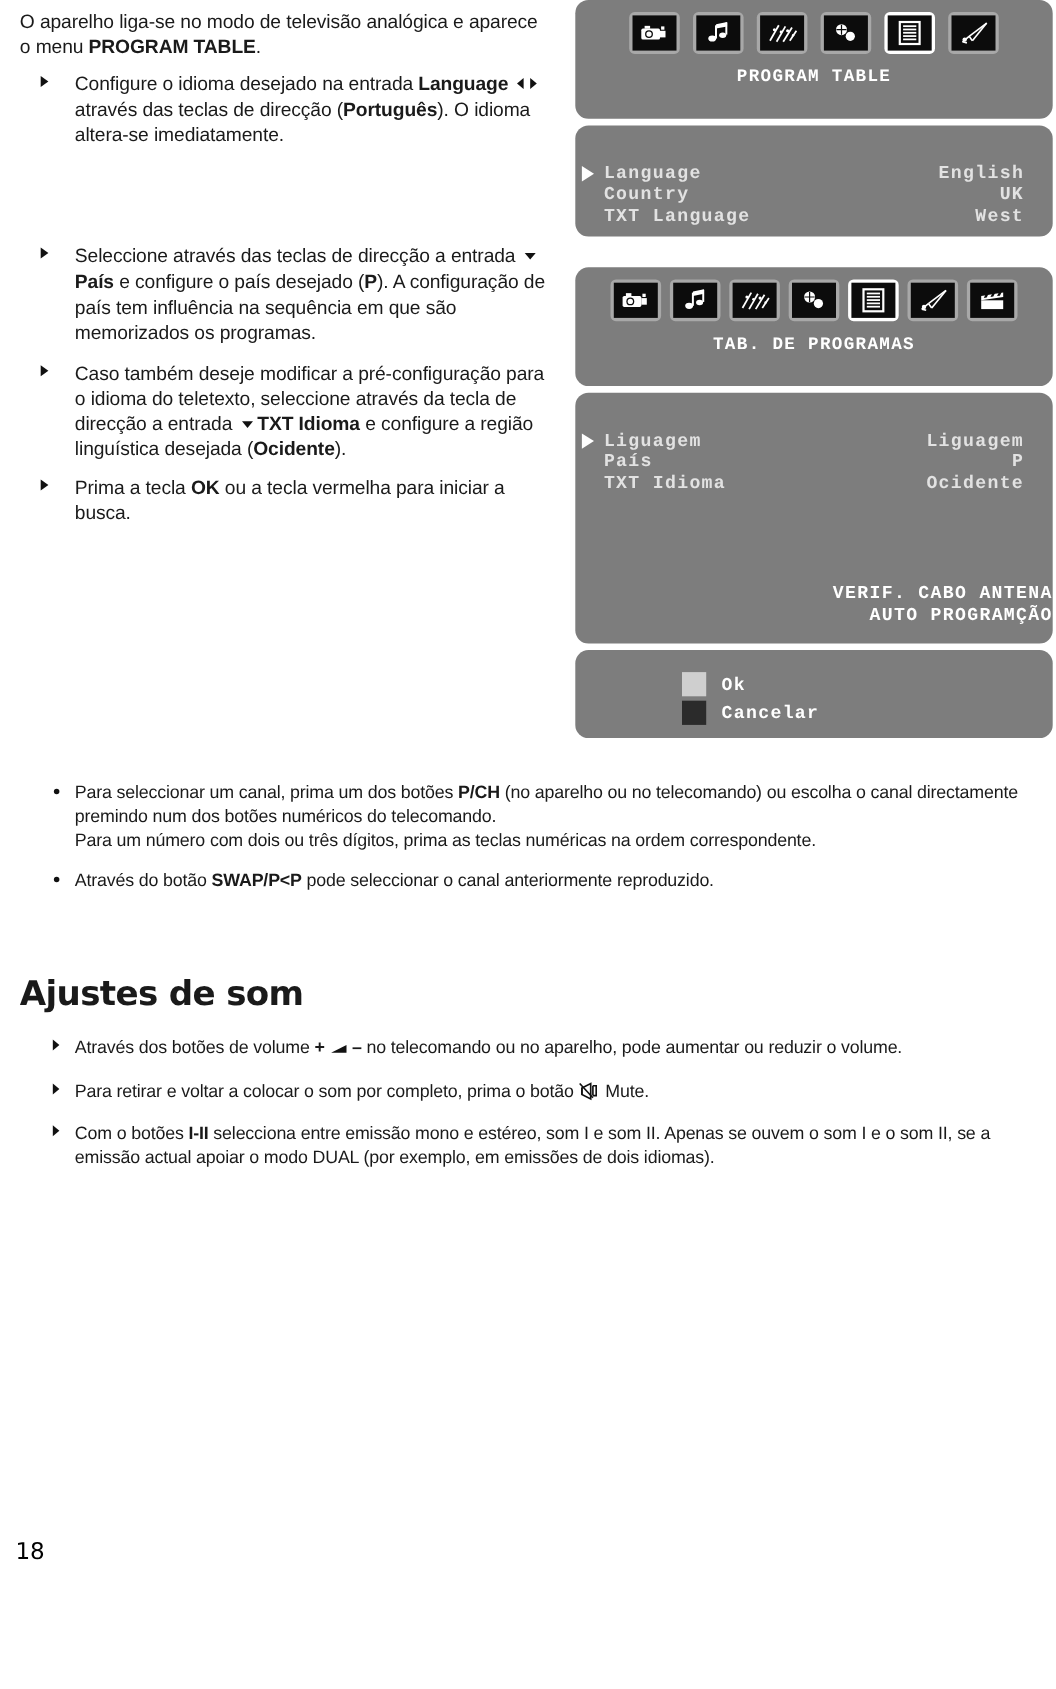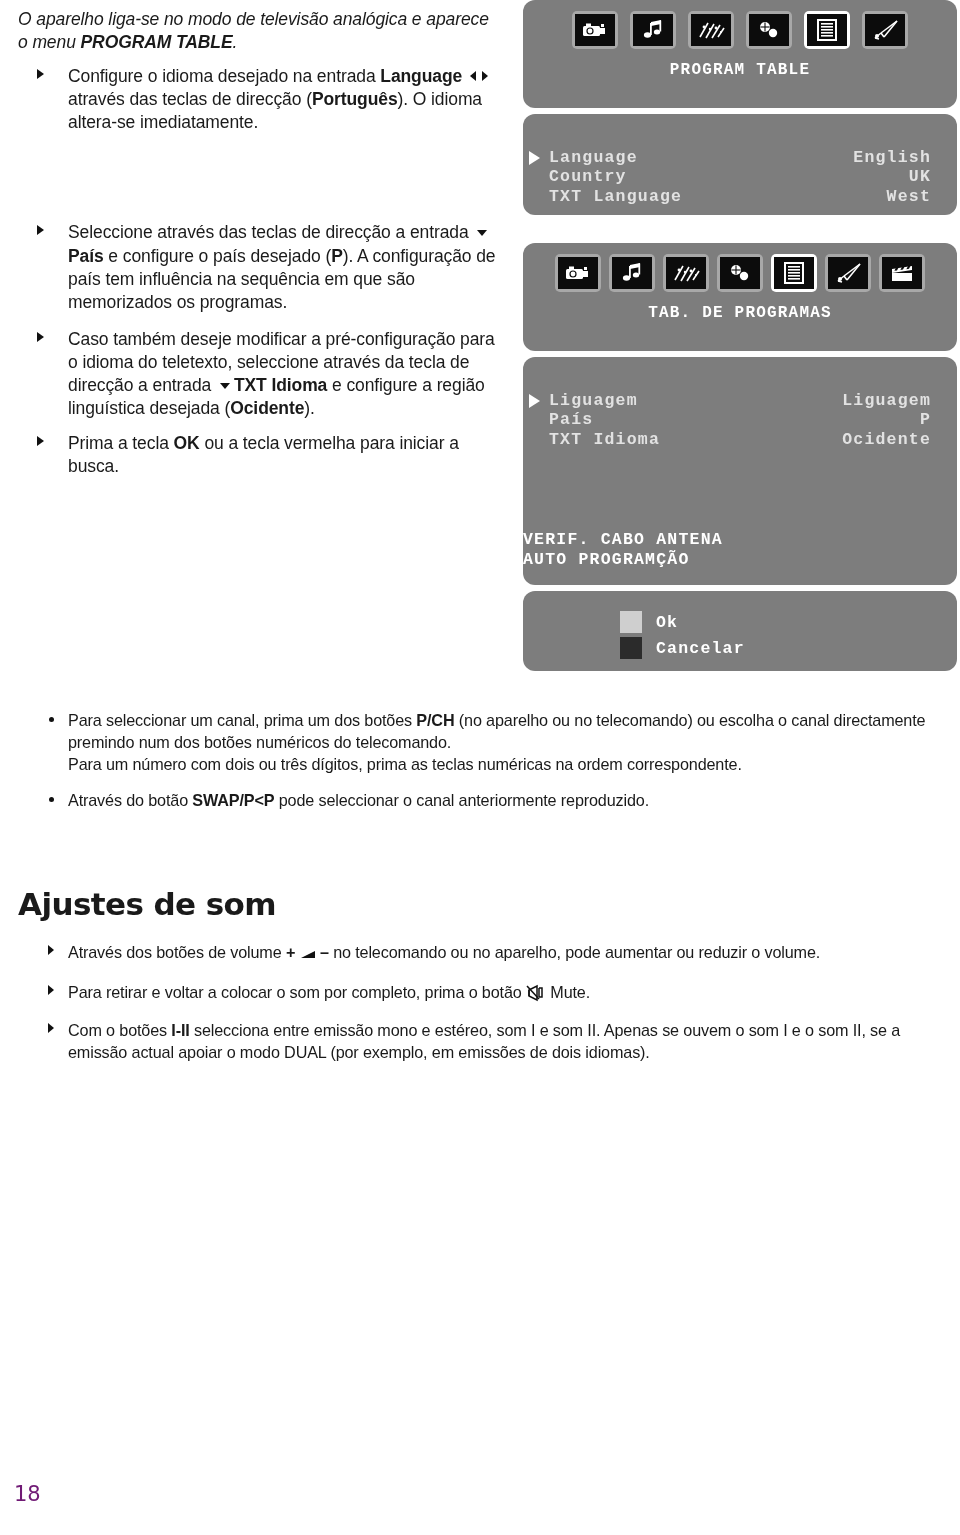--- a/index.html
+++ b/index.html
@@ -21,21 +21,20 @@
     position: absolute;
     left: 18px;
     top: 0px;
     width: 480px;
   }
   .intro-para {
     font-size: 17.5px;
     line-height: 1.32;
     margin: 8px 0 0 0;
     letter-spacing: -0.1px;
-    font-style: italic;
   }
   .bullet-list { margin: 0; padding: 0; }
   .bullet-item {
     position: relative;
     padding-left: 50px;
     font-size: 17.5px;
     line-height: 1.32;
     margin-top: 9px;
     letter-spacing: -0.1px;
   }
@@ -127,21 +126,21 @@
   .osd-row .cursor {
     position: absolute;
     left: -20px;
     top: 3px;
     width: 0; height: 0;
     border-left: 11px solid #ffffff;
     border-top: 7px solid transparent;
     border-bottom: 7px solid transparent;
   }
   .osd-center-msg {
-    text-align: left;
+    text-align: right;
     color: #ffffff;
     font-family: "Liberation Mono", "DejaVu Sans Mono", monospace;
     font-size: 16.5px;
     letter-spacing: 1.2px;
     line-height: 1.2;
     font-weight: bold;
   }
   .osd-buttons { padding: 16px 0 16px 0; }
   .osd-btn-row {
     display: flex;
@@ -195,24 +194,24 @@
     border-left: 6.5px solid #111;
     border-top: 5px solid transparent;
     border-bottom: 5px solid transparent;
   }
   .inline-ico { display:inline-block; vertical-align: -2px; }
 
   
   .page-num {
     position: absolute;
     left: 14px;
-    top: 1482px;
+    top: 1398px;
     font-size: 21px;
     font-family: "DejaVu Sans", sans-serif;
-    color: #701a75;
+    color: #000000;
   }
 </style>
 </head>
 <body>
 
 <div class="left-col">
 
   <p class="intro-para">
     <span>O aparelho liga-se no modo de televisão analógica e aparece o menu </span><b>PROGRAM TABLE</b><span>.</span>
   </p>

